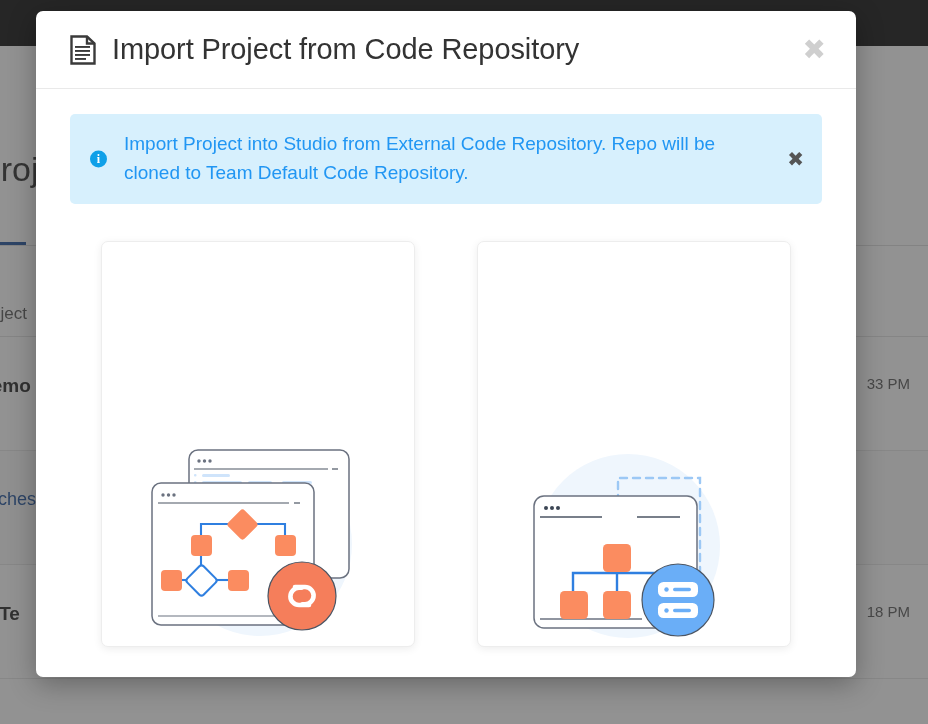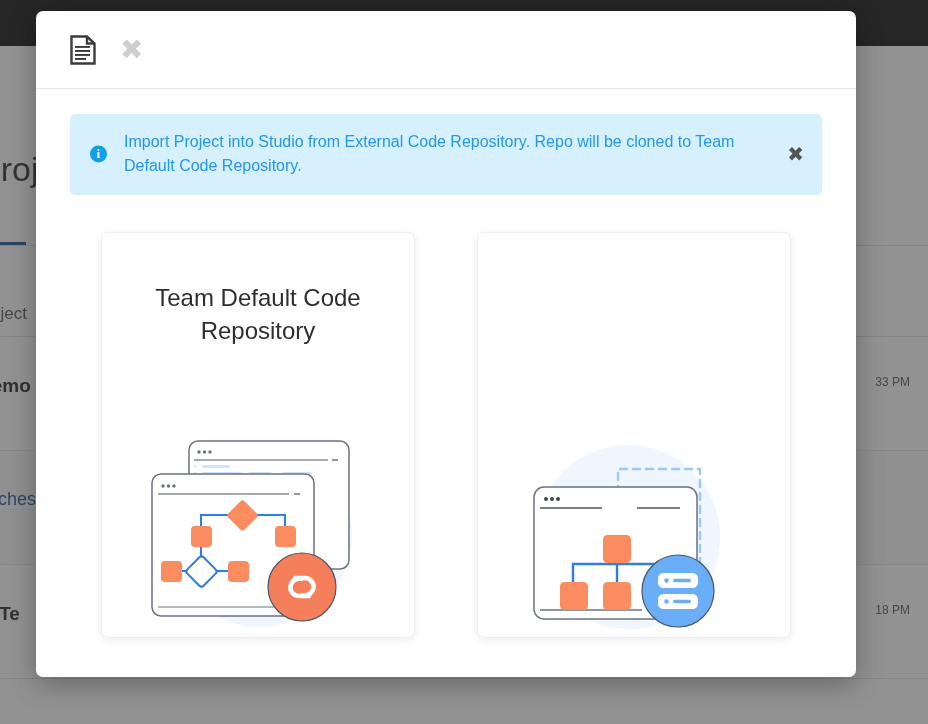--- a/index.html
+++ b/index.html
@@ -86,21 +86,21 @@
     left: -22px;
     top: 38px;
     font-size: 18px;
     color: #1a4f9c;
     white-space: nowrap;
   }
   .bg-row .cell-time {
     position: absolute;
     right: 18px;
     top: 38px;
-    font-size: 12px;
+    font-size: 15px;
     color: #555;
     white-space: nowrap;
   }
   #bg-row-1 { top: 291px; }
   #bg-row-2 { top: 405px; background: #fafafa; }
   #bg-row-3 { top: 519px; }
   #bg-row-4 { top: 633px; }
 
   
   #modal-overlay {
@@ -175,21 +175,21 @@
     border-radius: 50%;
     background: #0fa0e8;
     color: #fff;
     font-size: 12px;
     font-weight: bold;
     line-height: 17px;
     text-align: center;
     font-family: "Liberation Serif", serif;
   }
   #info-text {
-    font-size: 16px;
+    font-size: 19px;
     line-height: 1.52;
     color: #2196f3;
     max-width: 640px;
   }
   #info-close {
     position: absolute;
     right: 18px;
     top: 50%;
     transform: translateY(-50%);
     font-size: 20px;
@@ -275,35 +275,35 @@
 
   <div id="modal-header">
     <svg id="doc-icon" width="26" height="30" viewBox="0 0 26 30">
       <path d="M1.5 1.5 H17 L24.5 8.5 V28.5 H1.5 Z" fill="#ffffff" stroke="#3a3a3a" stroke-width="2.4"></path>
       <path d="M17 1.5 V8.5 H24.5" fill="none" stroke="#3a3a3a" stroke-width="2.4"></path>
       <rect x="5" y="11" width="15" height="1.9" fill="#3a3a3a"></rect>
       <rect x="5" y="15" width="15" height="1.9" fill="#3a3a3a"></rect>
       <rect x="5" y="19" width="15" height="1.9" fill="#3a3a3a"></rect>
       <rect x="5" y="23" width="11" height="1.9" fill="#3a3a3a"></rect>
     </svg>
+    <div id="modal-title">Import Project from Code Repository</div>
     <div id="modal-close">✖</div>
   </div>
 
   <div id="modal-body">
 
     <div id="info-banner">
       <div id="info-icon">i</div>
       <div id="info-text">Import Project into Studio from External Code Repository. Repo will be cloned to Team Default Code Repository.</div>
       <div id="info-close">✖</div>
     </div>
 
     <div id="cards">
 
       <div class="repo-card">
-        <div class="card-title">Team Default Code Repository</div>
         <div class="card-art">
           <svg width="232" height="210" viewBox="0 0 232 210">
 
             <circle cx="118" cy="108" r="92" fill="#eff6fd"></circle>
 
             <rect x="47" y="14" width="160" height="128" rx="9" fill="#ffffff" stroke="#6b7280" stroke-width="1.5"></rect>
             <circle cx="57" cy="25" r="1.7" fill="#6b7280"></circle>
             <circle cx="62.5" cy="25" r="1.7" fill="#6b7280"></circle>
             <circle cx="68" cy="25" r="1.7" fill="#6b7280"></circle>
             <line x1="52" y1="33" x2="186" y2="33" stroke="#4b5563" stroke-width="1.2"></line>

